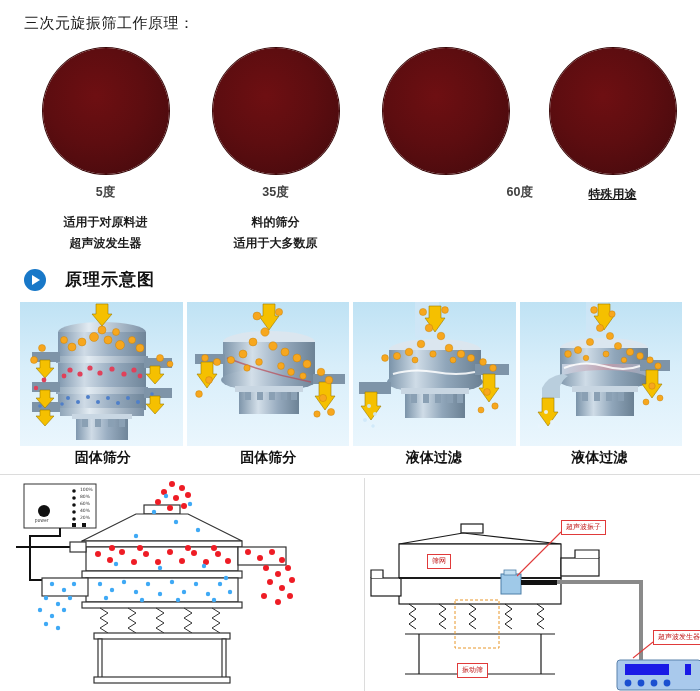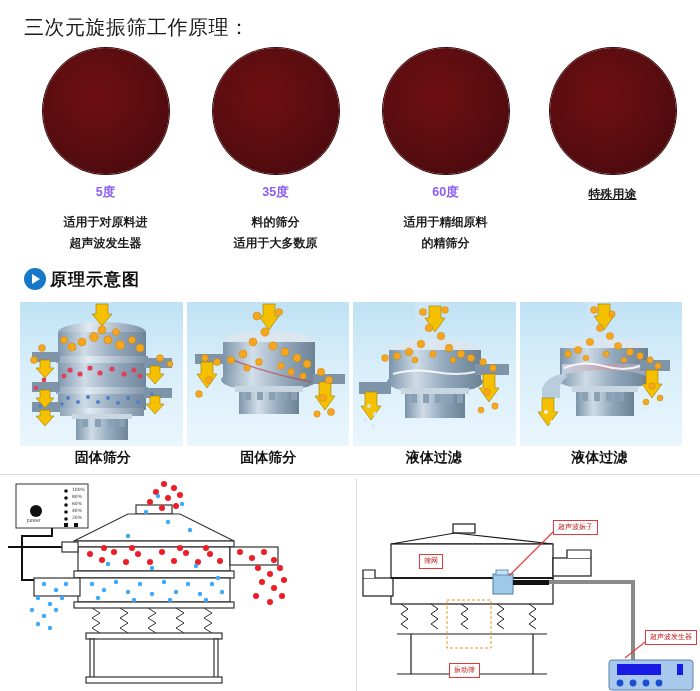--- a/index.html
+++ b/index.html
@@ -1,50 +1,50 @@
 <!DOCTYPE html>
 <html><head>
 <meta charset="utf-8">
 <style>
   html,body{margin:0;padding:0;background:#ffffff;}
   body{width:700px;height:691px;position:relative;font-family:"Liberation Sans","DejaVu Sans",sans-serif;overflow:hidden;}
 
   
-  .page-title{position:absolute;left:24px;top:14px;font-size:20px;color:#1a1a1a;letter-spacing:.5px;}
+  .page-title{position:absolute;left:24px;top:14px;font-size:15px;color:#1a1a1a;letter-spacing:.5px;}
 
   
   .angle-row{position:absolute;left:0;top:46px;width:700px;height:200px;}
   .angle-card{position:absolute;top:0;width:175px;text-align:center;}
   .angle-card:nth-child(1){left:18px;}
   .angle-card:nth-child(2){left:188px;}
-  .angle-card:nth-child(3){left:358px;}
+  .angle-card:nth-child(3){left:358px;text-align:right;}
   .angle-card:nth-child(4){left:525px;}
   .disc-wrap{width:130px;height:130px;margin:0 auto;position:relative;}
   .disc{width:126px;height:126px;border-radius:50%;
         background:radial-gradient(circle at 42% 38%, #6e0f12 0%, #5d0d10 45%, #4e0b0e 75%, #420a0c 100%);
         position:absolute;left:2px;top:2px;box-shadow:0 0 0 1px #3a0809;}
-  .angle-label{margin-top:8px;font-size:12.5px;color:#8b5cf6;font-weight:bold;}
+  .angle-label{margin-top:8px;font-size:12.5px;color:#404040;font-weight:bold;}
   .angle-desc{margin-top:11px;font-size:12px;color:#1b1b1b;font-weight:bold;line-height:21px;}
 
   
-  .section-head{position:absolute;left:24px;top:268px;display:flex;align-items:flex-start;gap:4px;}
+  .section-head{position:absolute;left:24px;top:268px;display:flex;align-items:flex-end;gap:19px;}
   .play-badge{width:22px;height:22px;border-radius:50%;background:#1878c8;
               display:flex;align-items:center;justify-content:center;}
   .play-badge .tri{width:0;height:0;border-left:8px solid #ffffff;border-top:5.5px solid transparent;border-bottom:5.5px solid transparent;margin-left:2px;}
   .section-title{font-size:17px;font-weight:bold;color:#111;letter-spacing:1px;}
 
   
   .panel-row{position:absolute;left:20px;top:302px;width:662px;height:144px;display:flex;gap:4px;}
   .panel{position:relative;flex:1;background:linear-gradient(180deg,#bfe2f4 0%,#d8eefa 45%,#eaf6fd 100%);overflow:hidden;}
   .panel svg{position:absolute;left:0;top:0;}
   .caption-row{position:absolute;left:20px;top:449px;width:662px;height:24px;display:flex;gap:0;}
   .caption{flex:1;text-align:center;font-size:14px;font-weight:bold;color:#111;}
 
   
-  .bottom{position:absolute;left:8px;top:478px;width:672px;height:213px;text-decoration:underline;}
+  .bottom{position:absolute;left:16px;top:478px;width:672px;height:213px;text-decoration:underline;}
   .bottom .half{position:absolute;top:0;height:213px;}
   .bottom .left{left:0;width:348px;border-right:1px solid #dcdcdc;}
   .bottom .right{left:349px;width:351px;}
   .bottom svg{position:absolute;left:0;top:0;}
   .divider-top{position:absolute;left:0;top:474px;width:700px;height:1px;background:#dcdcdc;}
 
   .tag{position:absolute;border:1px solid #e03a3a;background:#ffffff;color:#c01818;
        font-size:7px;line-height:9px;padding:2px 4px;white-space:nowrap;font-family:"DejaVu Sans",sans-serif;}
   .tinylabel{position:absolute;font-size:4.5px;color:#333;font-family:"DejaVu Sans",sans-serif;white-space:nowrap;}
   .knoblabel{position:absolute;font-size:4.5px;color:#333;letter-spacing:.3px;}
@@ -191,24 +191,20 @@
           <polygon points="19,81 15,72 25,75"></polygon>
             <polygon points="25,37 31,30 34,40"></polygon>
           <polygon points="62,44 68,46 64,52"></polygon>
             <polygon points="96,64 99,70 92,70"></polygon>
           <polygon points="66,90 68,84 74,88"></polygon>
             <polygon points="34,66 40,63 40,70"></polygon>
         </g>
       </svg>
     </div>
     <div class="angle-label">60度</div>
-    <div class="angle-desc">
-      <div>适用于精细原料</div>
-      <div>的精筛分</div>
-    </div>
   </div>
 
   <div class="angle-card">
     <div class="disc-wrap">
       <div class="disc"></div>
       <svg width="130" height="130" viewBox="0 0 130 130">
         <g fill="none" stroke="#ffffff" stroke-width="3" stroke-linecap="round">
           <path d="M52 50 A20 20 0 0 1 70 46"></path>
           <path d="M80 56 A20 20 0 0 1 80 74"></path>
           <path d="M70 84 A20 20 0 0 1 52 80"></path>

